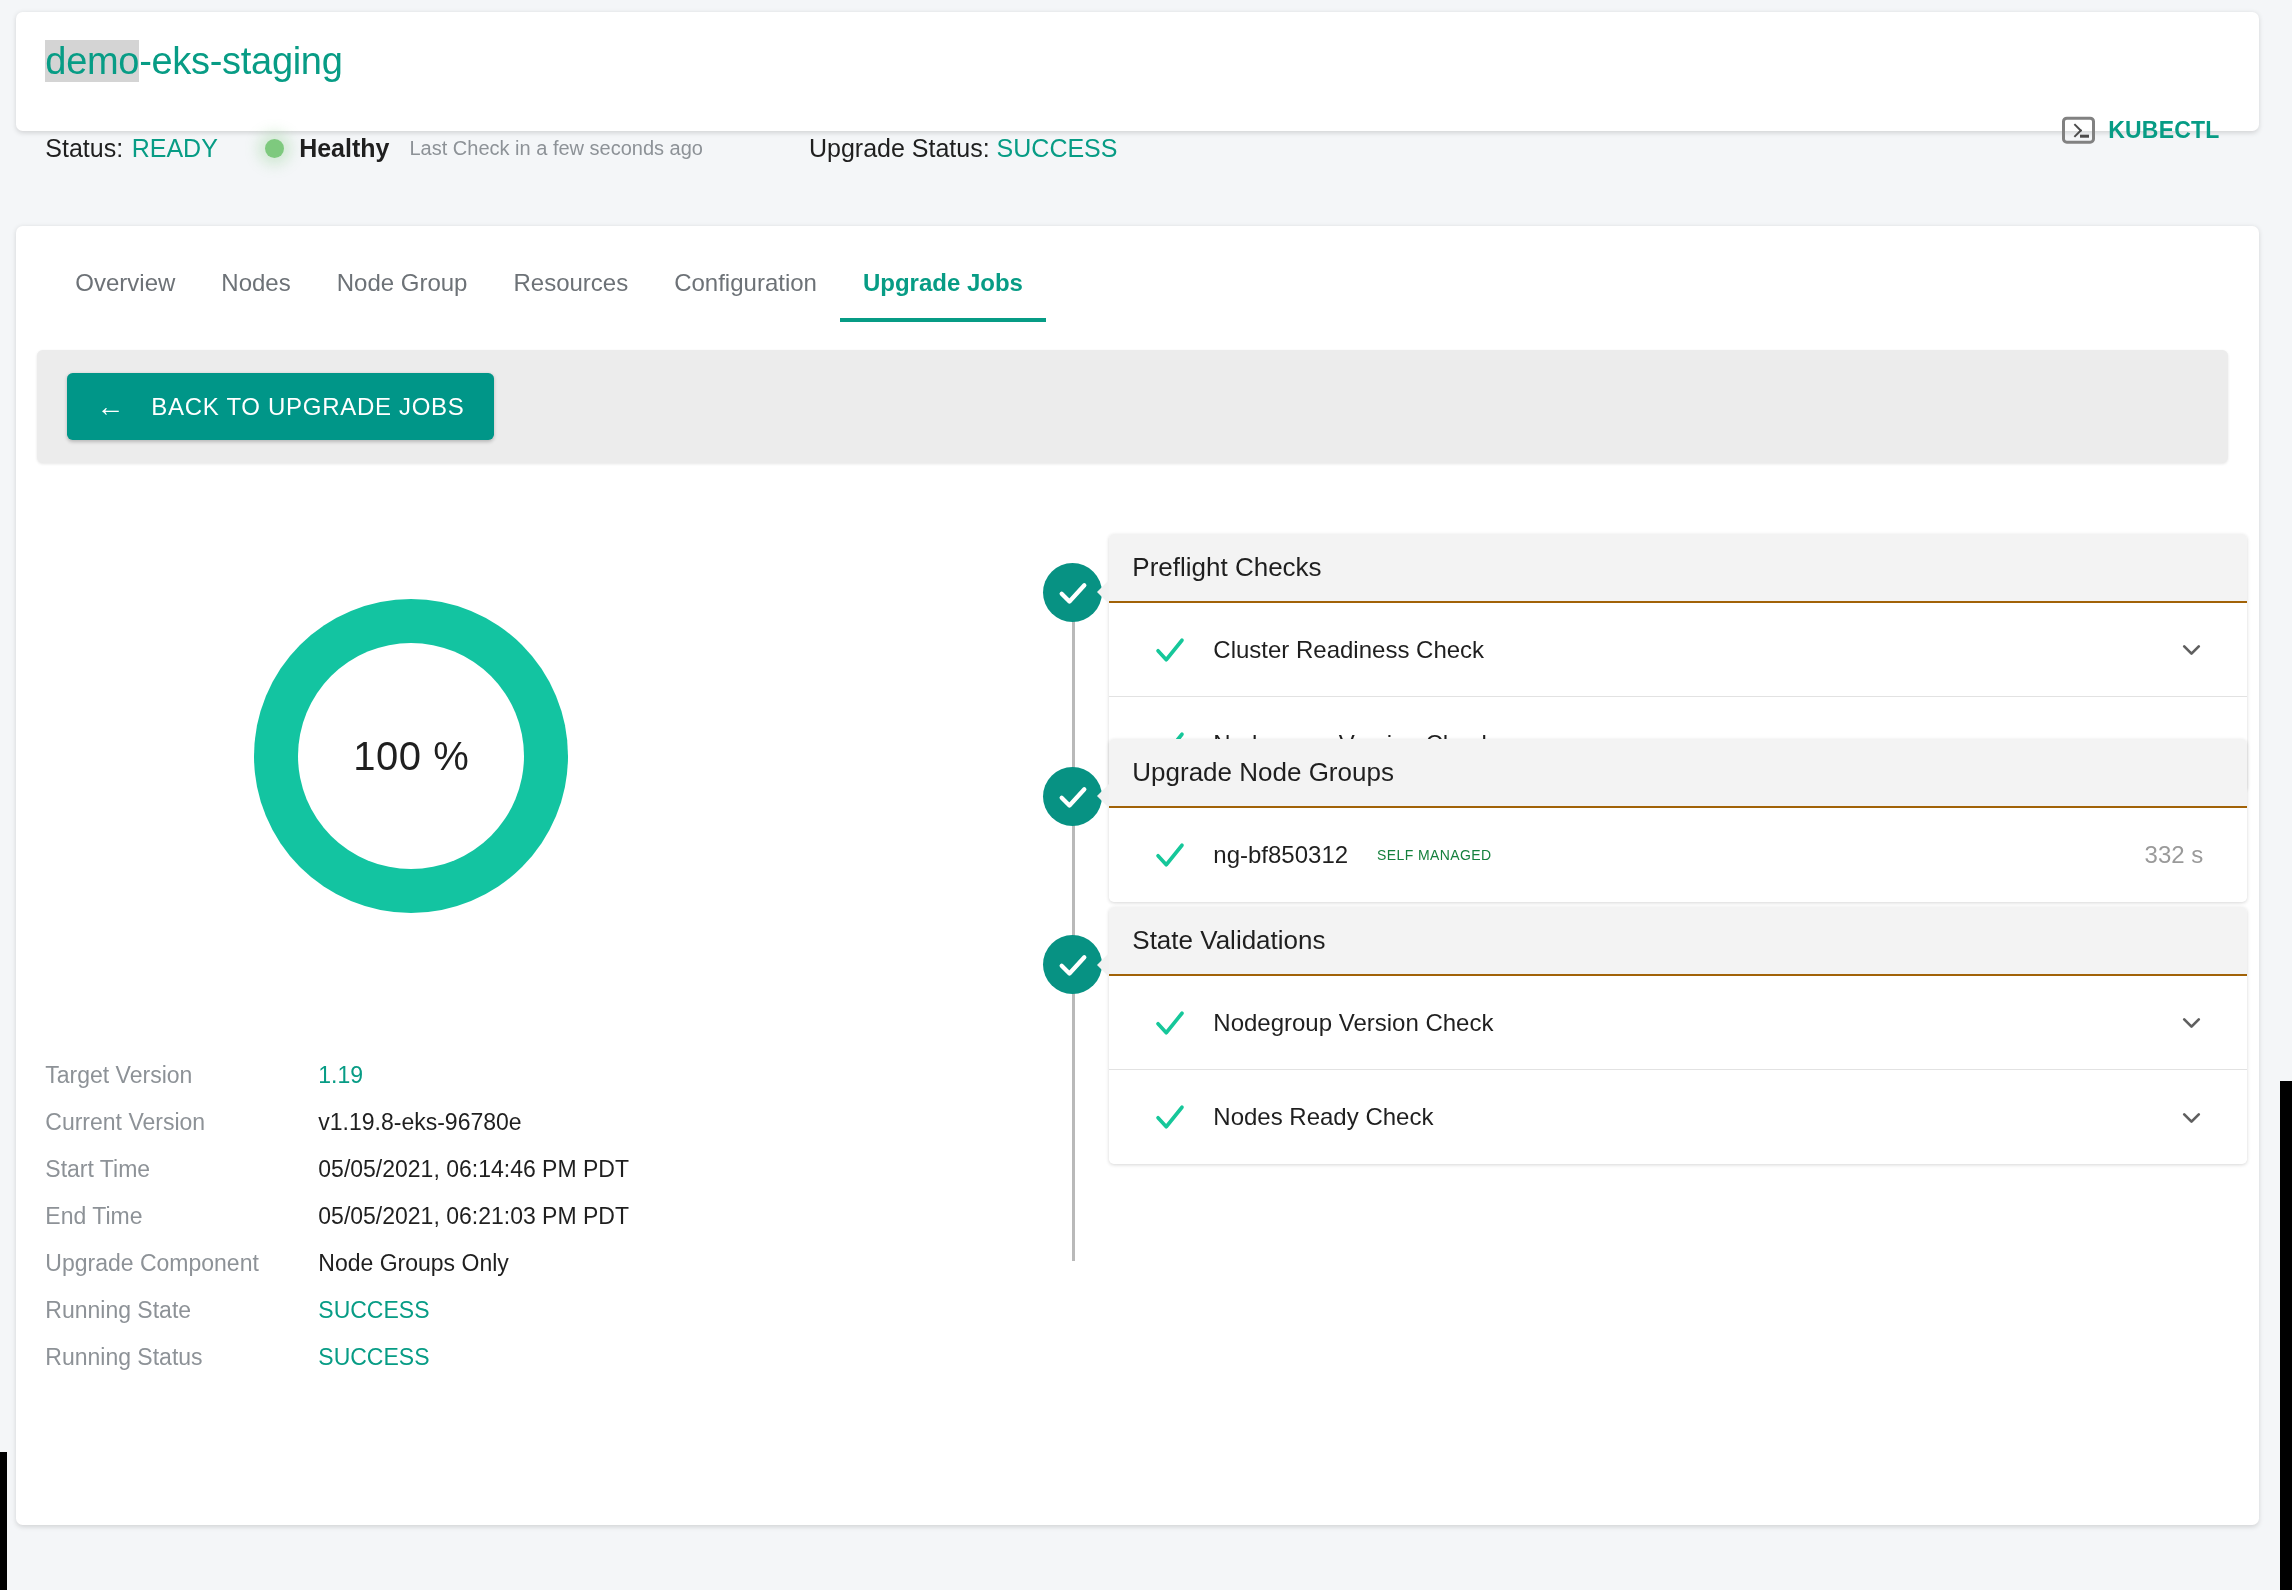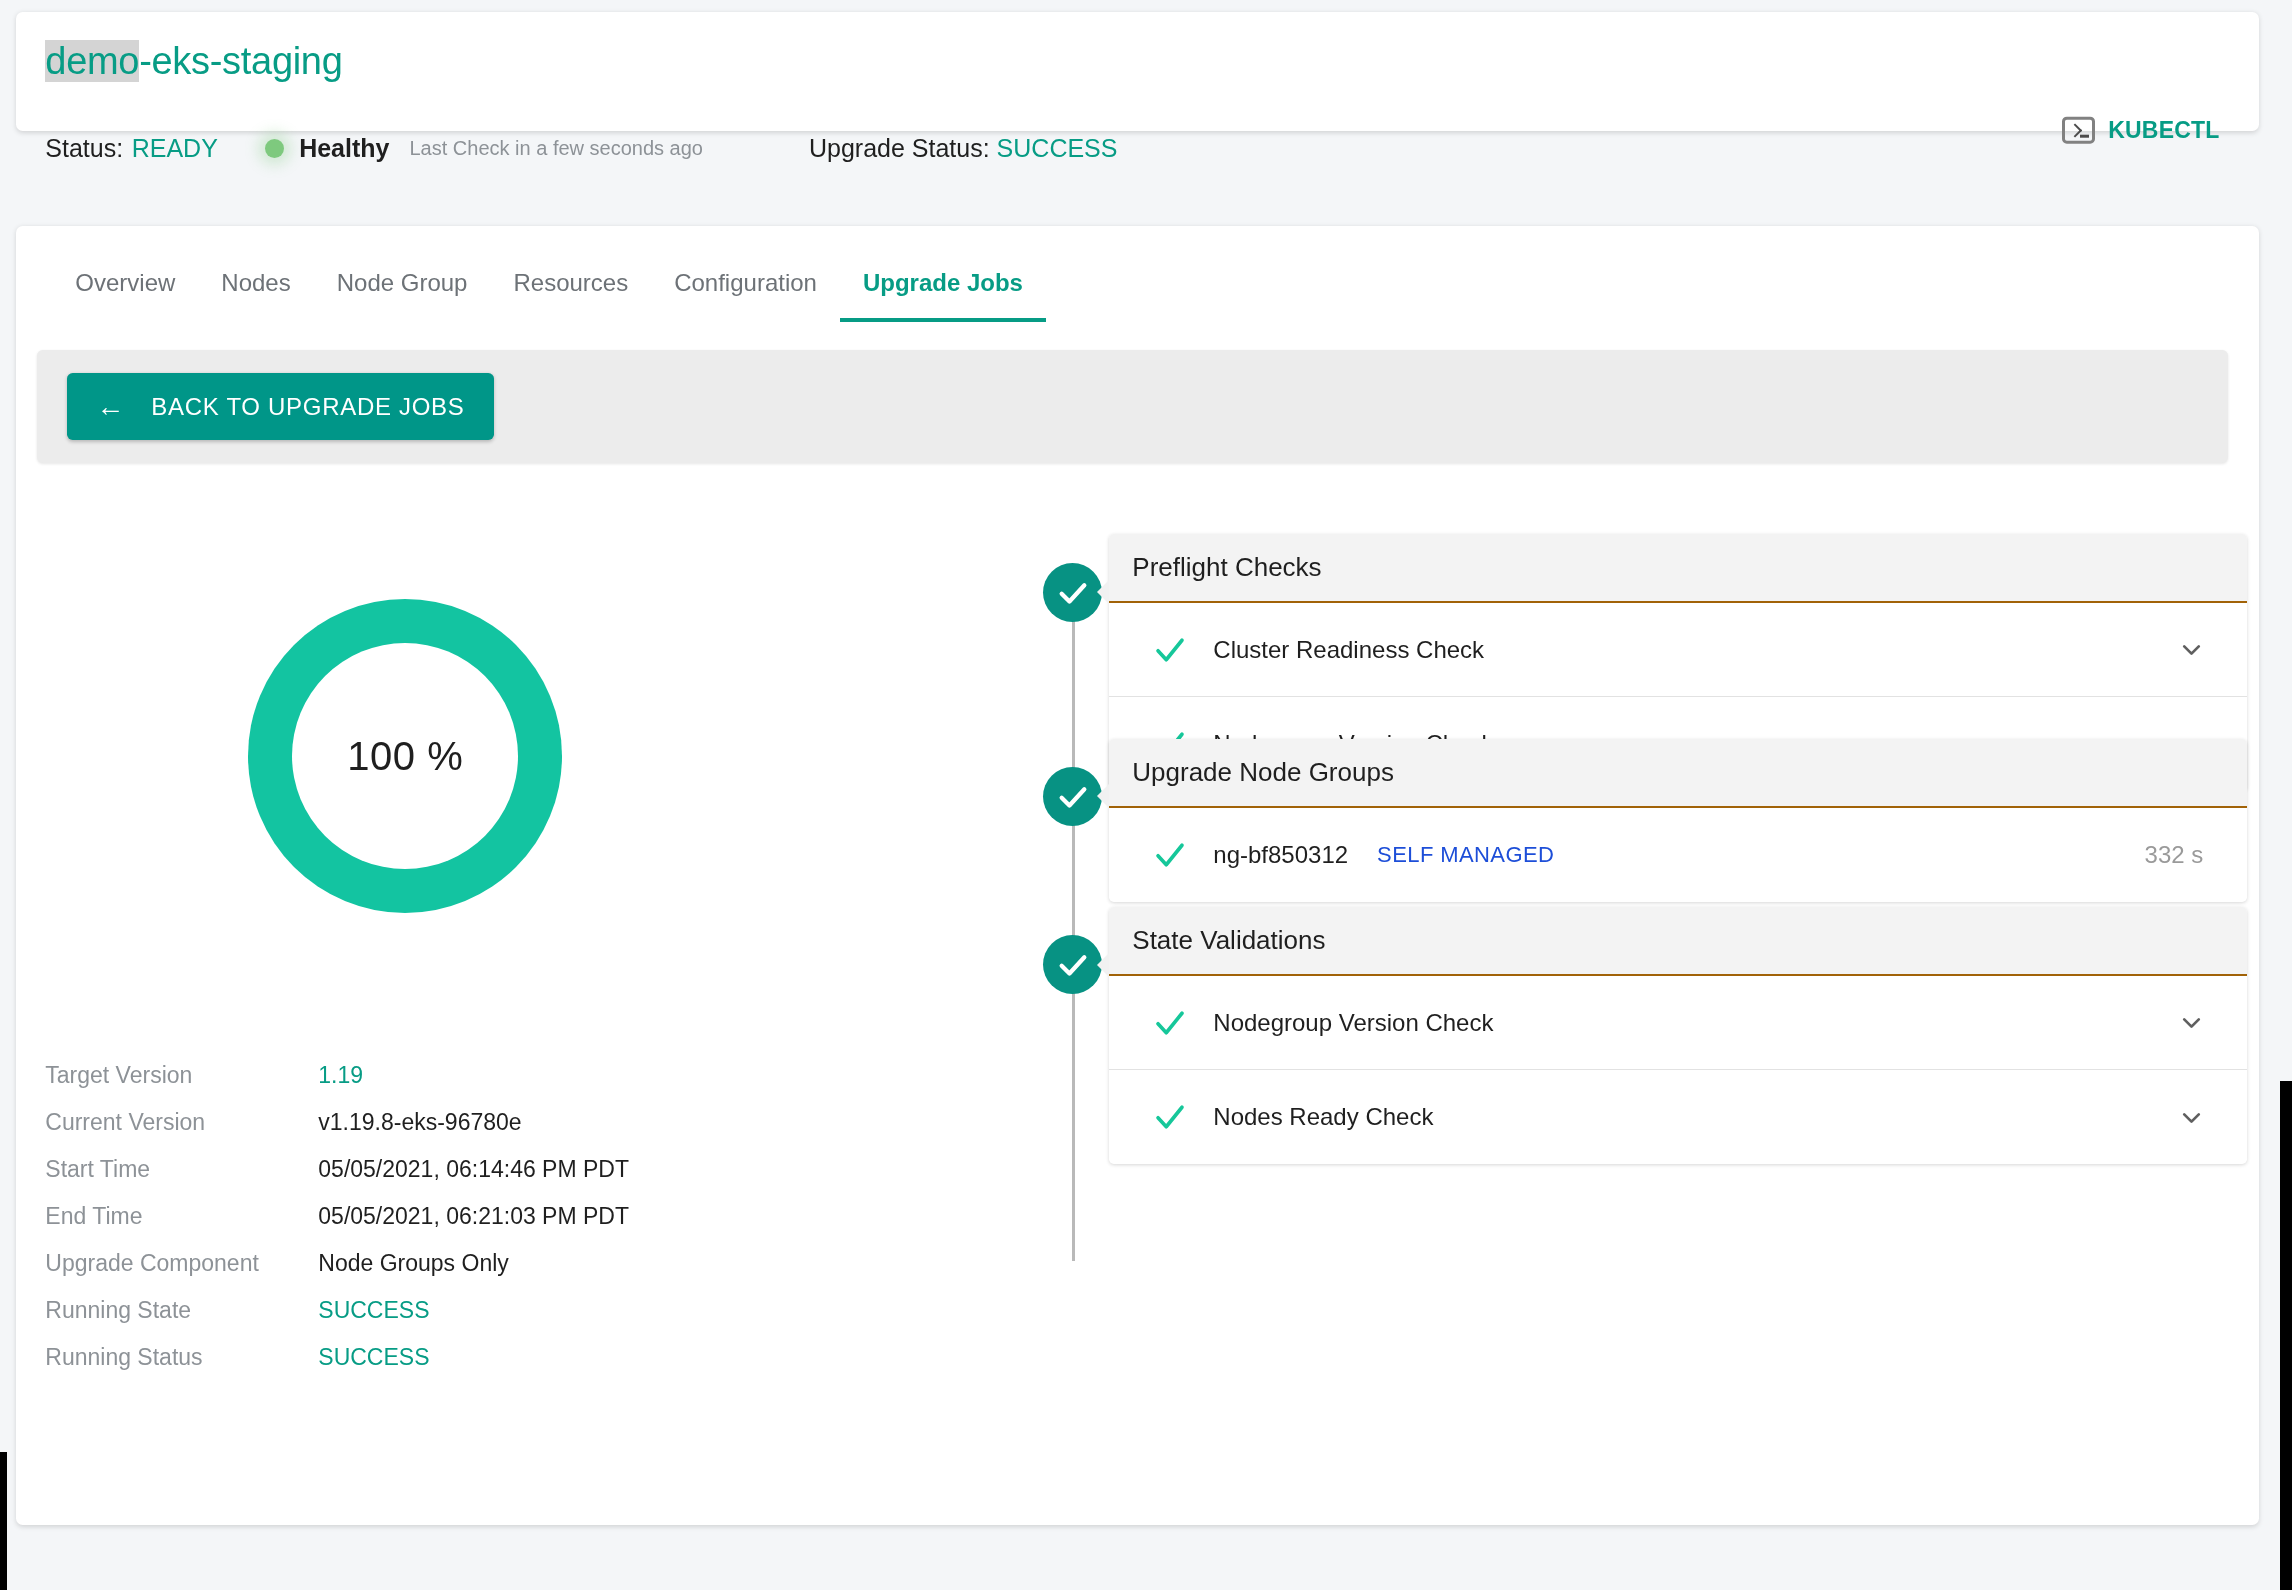--- a/index.html
+++ b/index.html
@@ -112,21 +112,21 @@
     background: #009688; color: #fff; border: none; border-radius: 5.7px;
     display: flex; align-items: center; cursor: pointer;
     box-shadow: 0 1.9px 3.8px rgba(0,0,0,.22);
     font-family: inherit;
   }
   .back-arrow { font-size: 28px; line-height: 1; margin-right: 27px; }
   .back-label { font-size: 24px; letter-spacing: 0.7px; }
 
   
   .donut-wrap {
-    position: absolute; left: 232px; top: 373px;
+    position: absolute; left: 238px; top: 373px;
     width: 314px; height: 314px;
   }
   .donut {
     width: 314px; height: 314px; border-radius: 50%;
     background: #13c4a1;
     display: flex; align-items: center; justify-content: center;
   }
   .donut-hole {
     width: 226px; height: 226px; border-radius: 50%; background: #fff;
     display: flex; align-items: center; justify-content: center;
@@ -174,21 +174,21 @@
   .card-title { font-size: 26px; color: #1f1f1f; }
   .row {
     height: 94px; display: flex; align-items: center;
     padding: 0 0 0 43px; border-bottom: 1px solid #e2e2e2;
     cursor: pointer;
   }
   .row:last-child { border-bottom: none; }
   .row-check { width: 44px; flex: none; display: flex; align-items: center; }
   .row-check svg { width: 36px; height: 36px; display: block; }
   .row-label { font-size: 24px; color: #1f1f1f; margin-left: 17px; white-space: nowrap; }
-  .row-sub { font-size: 22px; color: #1d4ed8; margin-left: 29px; letter-spacing: 0.4px; white-space: nowrap; }
+  .row-sub { font-size: 14px; color: #15803d; margin-left: 29px; letter-spacing: 0.4px; white-space: nowrap; }
   .row-time { font-size: 24px; color: #9a9a9a; margin-left: auto; margin-right: 44px; white-space: nowrap; }
   .chev {
     margin-left: auto; margin-right: 43px; width: 25px; height: 25px;
     flex: none;
   }
   .chev svg { width: 25px; height: 25px; display: block; }
 </style>
 </head>
 <body>
 

